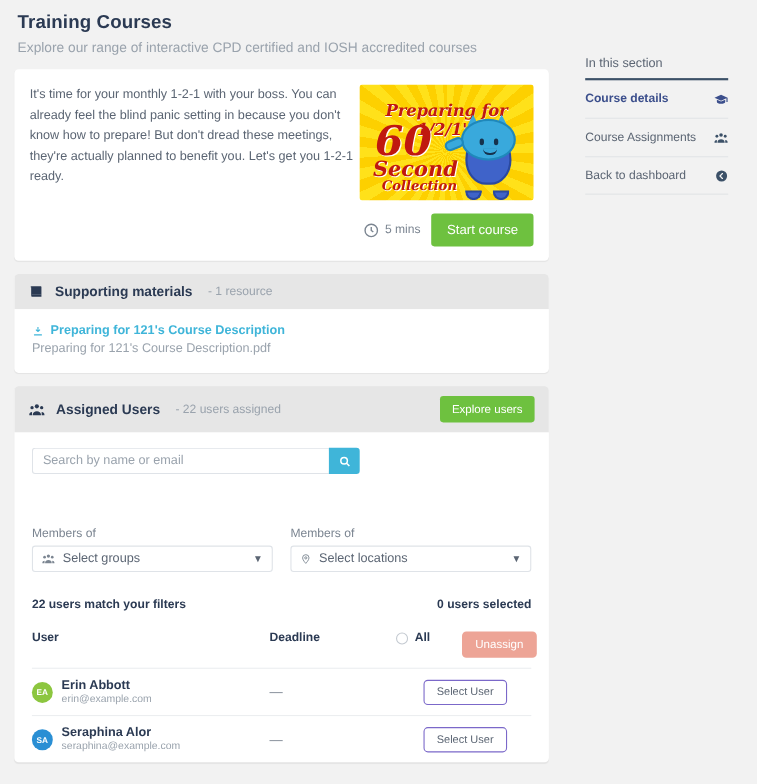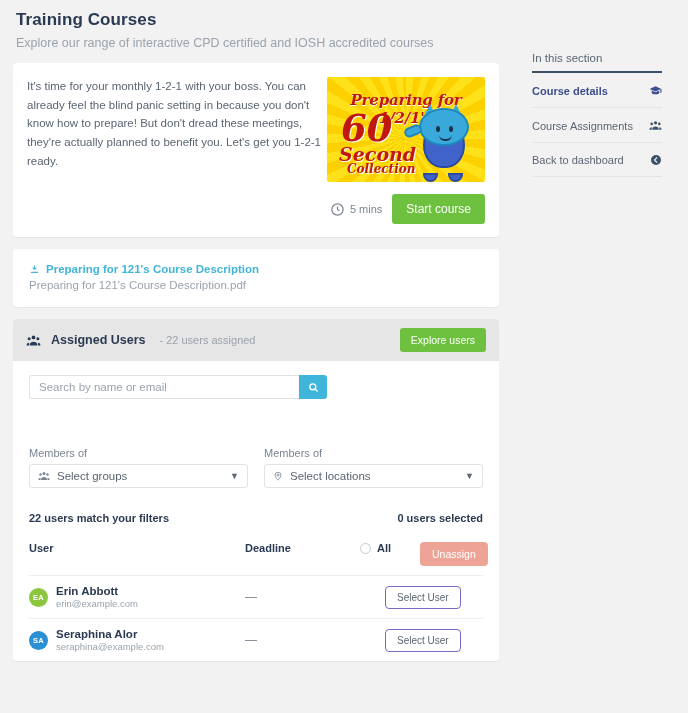--- a/index.html
+++ b/index.html
@@ -207,21 +207,21 @@
     font-family: "Liberation Sans", sans-serif;
   }
 
   
   .rail { flex: 1 1 auto; padding: 52px 26px 0 20px; }
   .rail-title {
     font-size: 11.5px; color: #5b6573; padding-bottom: 7px;
     border-bottom: 2px solid #3c5168;
   }
   .rail-item {
-    display: flex; align-items: center; justify-content: space-between;
+    display: flex; align-items: flex-start; justify-content: space-between;
     padding: 11px 0 10px 0; border-bottom: 1px solid #e2e4e6; cursor: pointer;
   }
   .rail-item .lbl { font-size: 11px; color: #5b6573; }
   .rail-item.active .lbl { color: #3c4f8c; font-weight: bold; }
   .rail-item .ic { color: #3c5168; display: flex; align-items: center; }
   .rail-item.active .ic { color: #3c4f8c; }
 </style>
 </head>
 <body>
 
@@ -263,20 +263,30 @@
             <circle cx="12" cy="12" r="9"></circle>
               <path d="M12 7v5l3 2"></path>
           </svg>
           <span>5 mins</span>
         </div>
         <button class="btn-green">Start course</button>
       </div>
     </div>
 
     <div class="card">
+      <div class="sec-head">
+        <span class="icon">
+          <svg width="14" height="14" viewBox="0 0 24 24" fill="currentColor">
+            <path d="M3 5.5A1.5 1.5 0 0 1 4.5 4H19a1 1 0 0 1 1 1v12H5.5A1.5 1.5 0 0 0 4 18.5V5.5z"></path>
+            <path d="M4 18.5A1.5 1.5 0 0 1 5.5 17H20v3H5.5A1.5 1.5 0 0 1 4 18.5z"></path>
+          </svg>
+        </span>
+        <span class="sec-title">Supporting materials</span>
+        <span class="sec-count">- 1 resource</span>
+      </div>
       <div class="resource">
         <a class="resource-link" href="#">
           <svg width="11" height="11" viewBox="0 0 24 24" fill="currentColor">
             <path d="M12 3v9m0 0l-4-4m4 4l4-4" stroke="currentColor" stroke-width="2.2" fill="none"></path>
             <rect x="4" y="17" width="16" height="2.4" rx="1"></rect>
           </svg>
           <span>Preparing for 121's Course Description</span>
         </a>
         <div class="resource-file">Preparing for 121's Course Description.pdf</div>
       </div>

